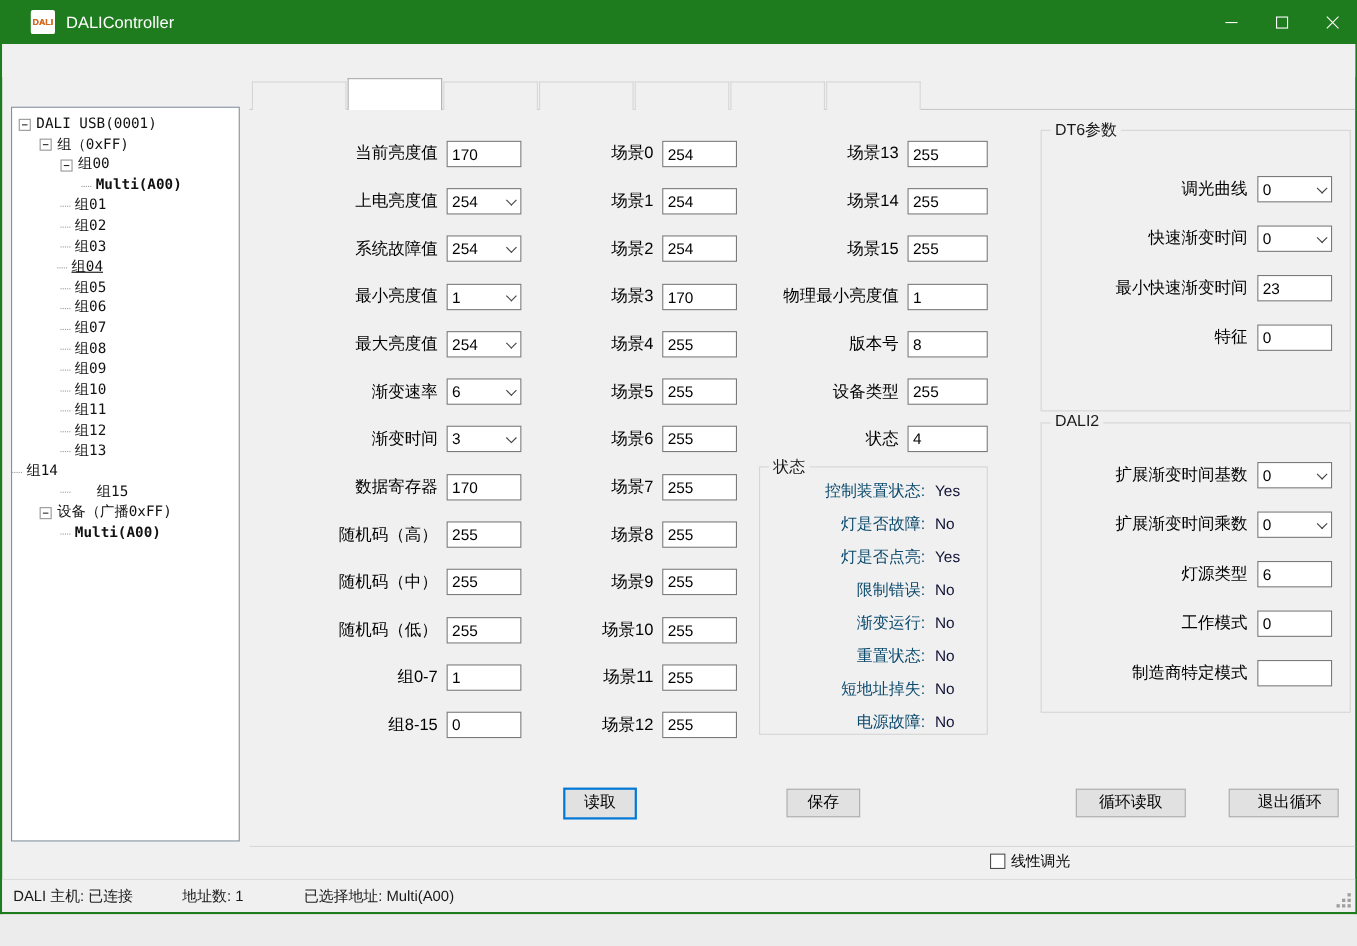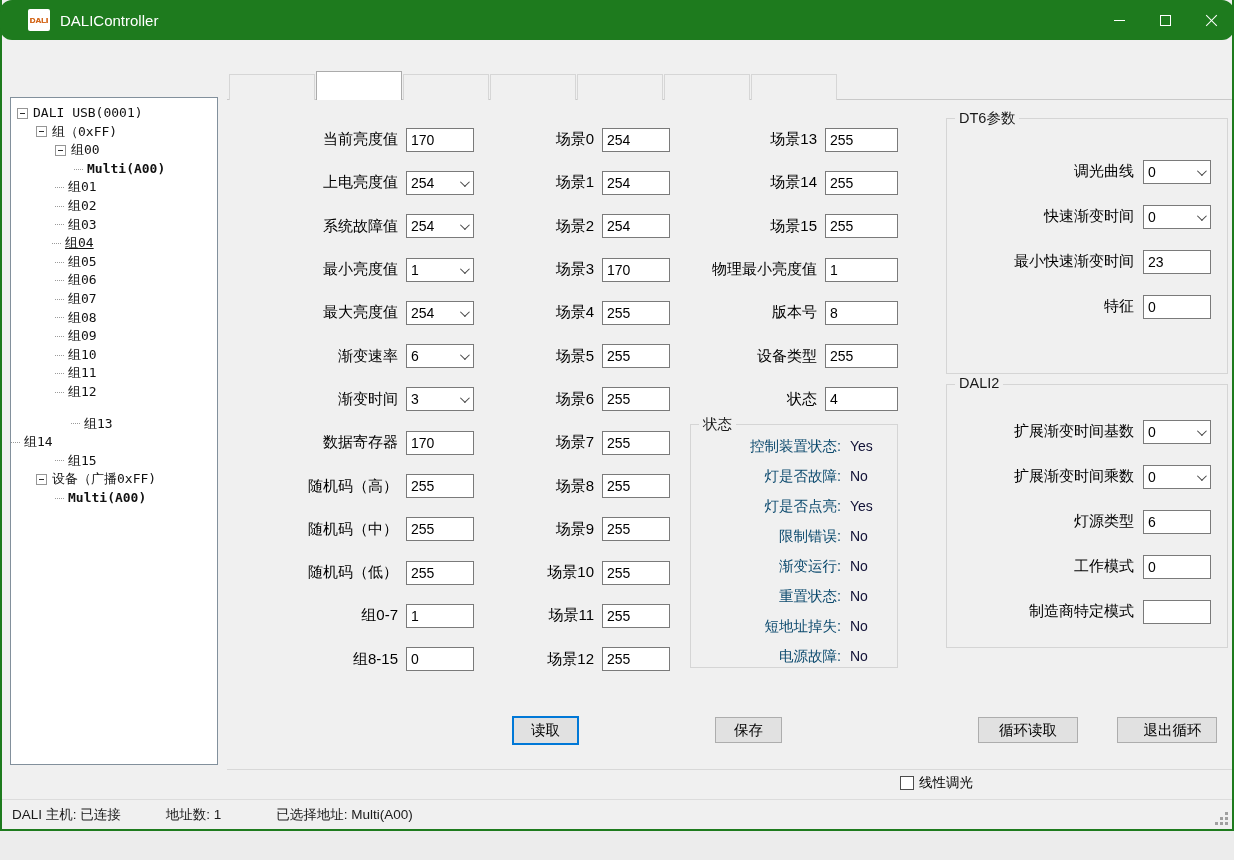--- a/index.html
+++ b/index.html
@@ -4,21 +4,21 @@
 <style>
   * { margin:0; padding:0; box-sizing:border-box; }
   html,body { width:1234px; height:860px; background:#ececec; overflow:hidden;
               font-family:"Liberation Sans","DejaVu Sans",sans-serif; }
 
   .window { position:absolute; left:0; top:0; width:1234px; height:831px;
             background:#f0f0f0; border:2px solid #1e7b1e; border-top:none; }
 
   
   .titlebar { position:absolute; left:-2px; top:0; width:1234px; height:40px;
-              background:#1e7b1e; display:flex; align-items:center;border-radius:12px; }
+              background:#1e7b1e; display:flex; align-items:center; }
   .app-icon { width:22px; height:22px; background:#ffffff; border-radius:2px;
               margin-left:28px; display:flex; align-items:center; justify-content:center;
               font-weight:bold; font-size:8px; color:#d4691e; letter-spacing:0;
               text-shadow:0 0 0 #d4691e; overflow:hidden; }
   .title-text { color:#ffffff; font-size:15px; margin-left:10px; }
   .win-controls { margin-left:auto; display:flex; height:40px; }
   .wc { width:46px; height:40px; display:flex; align-items:center; justify-content:center; }
   .glyph-min { width:11px; height:1px; background:#fff; display:block; }
   .glyph-max { width:11px; height:11px; border:1px solid #fff; display:block; }
   .glyph-close { position:relative; width:13px; height:13px; display:block; }
@@ -243,31 +243,31 @@
       <div class="tree-row" style="padding-left: 44px;">
 
         <span class="stub"></span>
         <span class="tree-label">组11</span>
       </div>
       <div class="tree-row" style="padding-left: 44px;">
 
         <span class="stub"></span>
         <span class="tree-label">组12</span>
       </div>
-      <div class="tree-row" style="padding-left: 60px; margin-top: 13px;">
+      <div class="tree-row" style="padding-left: 44px;">
 
         <span class="stub"></span>
         <span class="tree-label">组13</span>
       </div>
       <div class="tree-row" style="">
 
         <span class="stub"></span>
         <span class="tree-label">组14</span>
       </div>
-      <div class="tree-row" style="padding-left: 44px;">
+      <div class="tree-row" style="padding-left: 44px; gap: 20px;">
 
         <span class="stub"></span>
         <span class="tree-label">组15</span>
       </div>
       <div class="tree-row has-expander" style="padding-left: 25px;">
         <span class="expander"></span>
 
         <span class="tree-label">设备（广播0xFF)</span>
       </div>
       <div class="tree-row bold" style="padding-left: 44px;">

